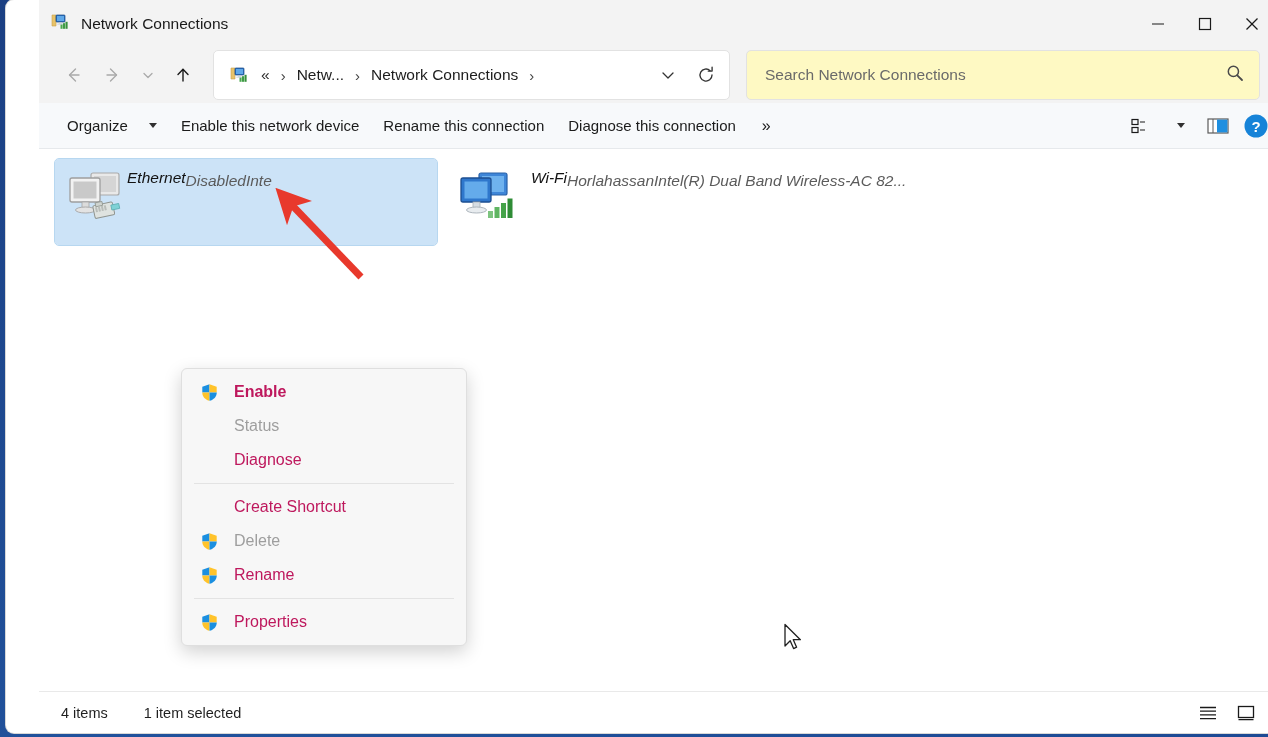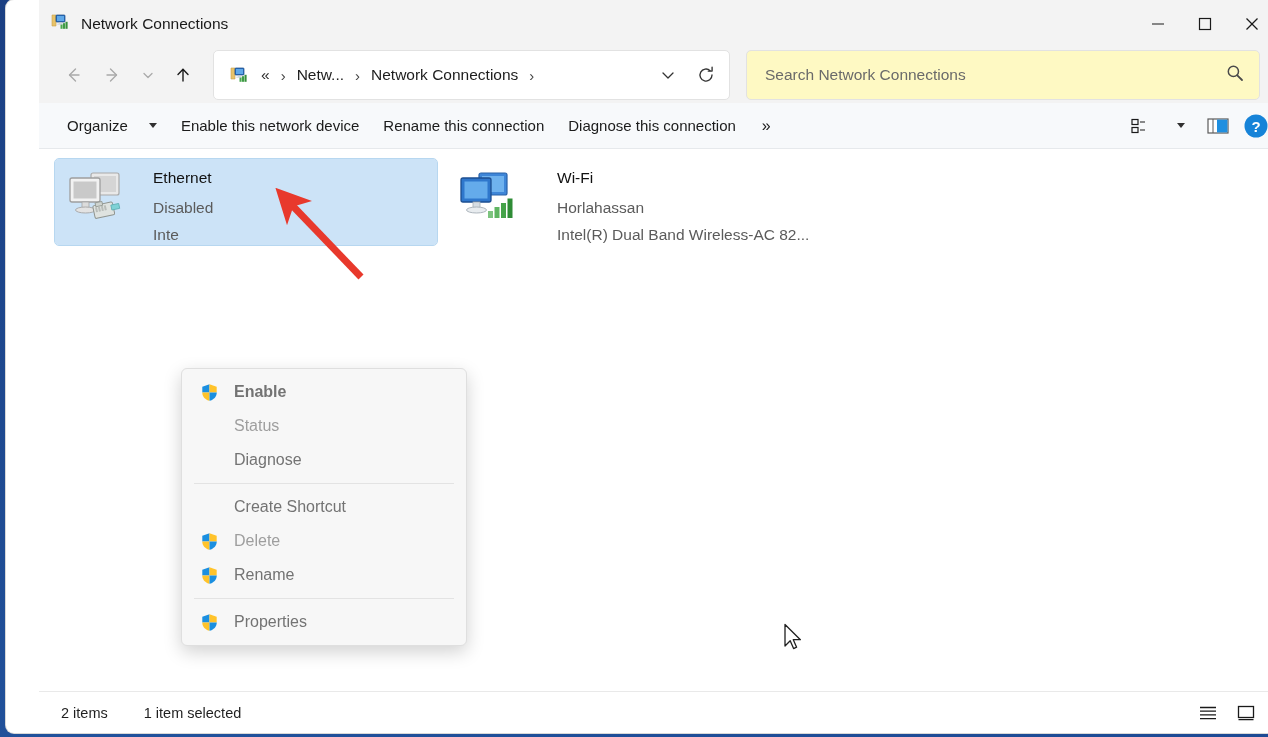--- a/index.html
+++ b/index.html
@@ -196,24 +196,24 @@
     padding: 8px 10px 8px 10px;
     box-sizing: border-box;
     border-radius: 4px;
     cursor: default;
   }
   .tile.selected {
     background: #cce3f7;
     outline: 1px solid #b7d7f0;
   }
   .tile .txt {
-    margin-left: 26px;
-    display: flex;
-    flex-direction: column;
+    margin-left: 0;
+    display: flex;
     justify-content: flex-start;
+    font-style: italic;
   }
   .tile .name {
     font-size: 15.5px;
     color: #121212;
     line-height: 21px;
     margin-bottom: 6px;
     white-space: nowrap;
   }
   .tile .sub {
     font-size: 15.5px;
@@ -233,21 +233,21 @@
     box-shadow: 0 6px 18px rgba(0,0,0,0.18);
     padding: 6px 0;
     z-index: 40;
   }
   .mi {
     height: 34px;
     display: flex;
     align-items: center;
     padding-left: 16px;
     font-size: 16px;
-    color: #737373;
+    color: #be185d;
     cursor: default;
   }
   .mi.disabled { color: #9e9e9e; }
   .mi.bold { font-weight: bold; }
   .mi .ico { width: 22px; margin-right: 14px; display: flex; align-items: center; justify-content: center; }
   .mi .ico.blank { width: 22px; }
   .mi-sep {
     height: 1px;
     background: #e3e3e3;
     margin: 6px 12px 6px 12px;
@@ -586,21 +586,21 @@
       <line x1="322" y1="128" x2="249" y2="52" stroke="#e8392c" stroke-width="7" marker-end="url(#redhead)"></line>
     </svg>
 
     <svg class="cursor" width="22" height="30" viewBox="0 0 22 30">
       <path d="M2,1.5 L2,23 L7.2,17.8 L10.6,25.6 L13.6,24.2 L10.3,16.7 L17.4,16.7 z" fill="#ffffff" stroke="#202020" stroke-width="1.3" stroke-linejoin="round"></path>
     </svg>
 
   </div>
 
   <div class="statusbar">
-    <span class="status-text">2 items</span>
+    <span class="status-text">4 items</span>
     <span class="status-text">1 item selected</span>
     <span class="statusspacer"></span>
     <div class="viewbtn">
       <svg width="20" height="18" viewBox="0 0 20 18">
         <line x1="2" y1="3.5" x2="18" y2="3.5" stroke="#1a1a1a" stroke-width="1.3"></line>
         <line x1="2" y1="7.2" x2="18" y2="7.2" stroke="#1a1a1a" stroke-width="1.3"></line>
         <line x1="2" y1="10.9" x2="18" y2="10.9" stroke="#1a1a1a" stroke-width="1.3"></line>
         <line x1="2" y1="14.6" x2="18" y2="14.6" stroke="#1a1a1a" stroke-width="1.3"></line>
       </svg>
     </div>

